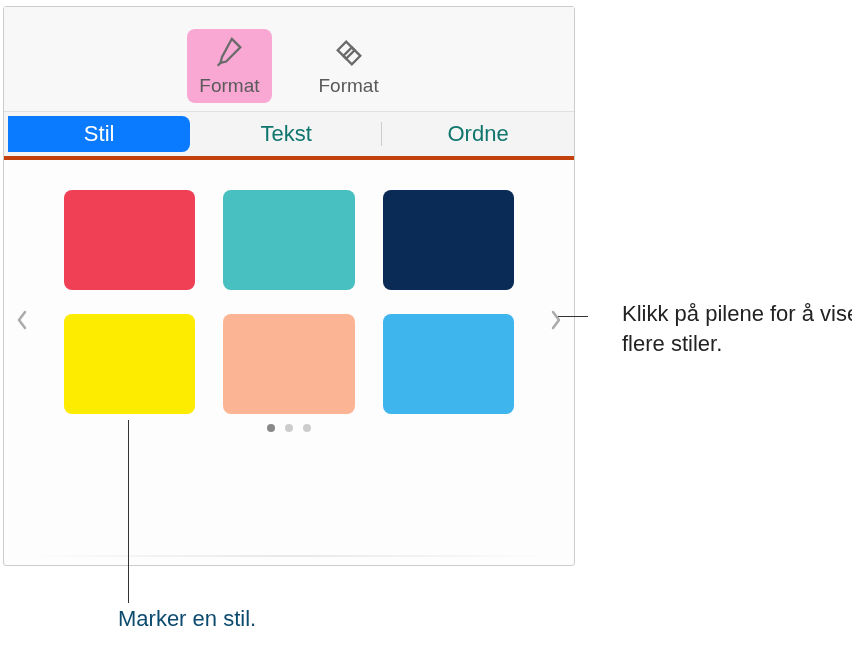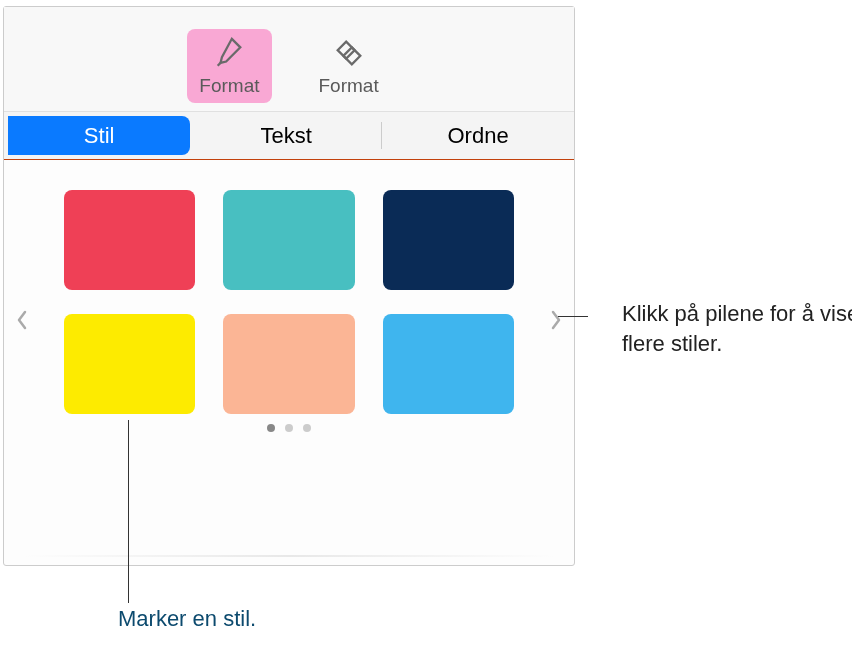--- a/index.html
+++ b/index.html
@@ -54,29 +54,29 @@
       justify-content: center;
     }
     .top-tab-label {
       font-size: 19px;
       color: #5a5a5a;
     }
     .sub-tabs {
       display: flex;
       height: 48px;
       background: #f4f4f4;
-      border-bottom: 1px solid #c2410c;
+      border-bottom: 4px solid #c2410c;
     }
     .sub-tab {
       flex: 1;
       display: flex;
       align-items: center;
       justify-content: center;
       font-size: 22px;
-      color: #000000;
+      color: #0f766e;
       cursor: pointer;
       position: relative;
     }
     .sub-tab.divider::after {
       content: "";
       position: absolute;
       right: 0;
       top: 10px;
       bottom: 10px;
       width: 1px;

